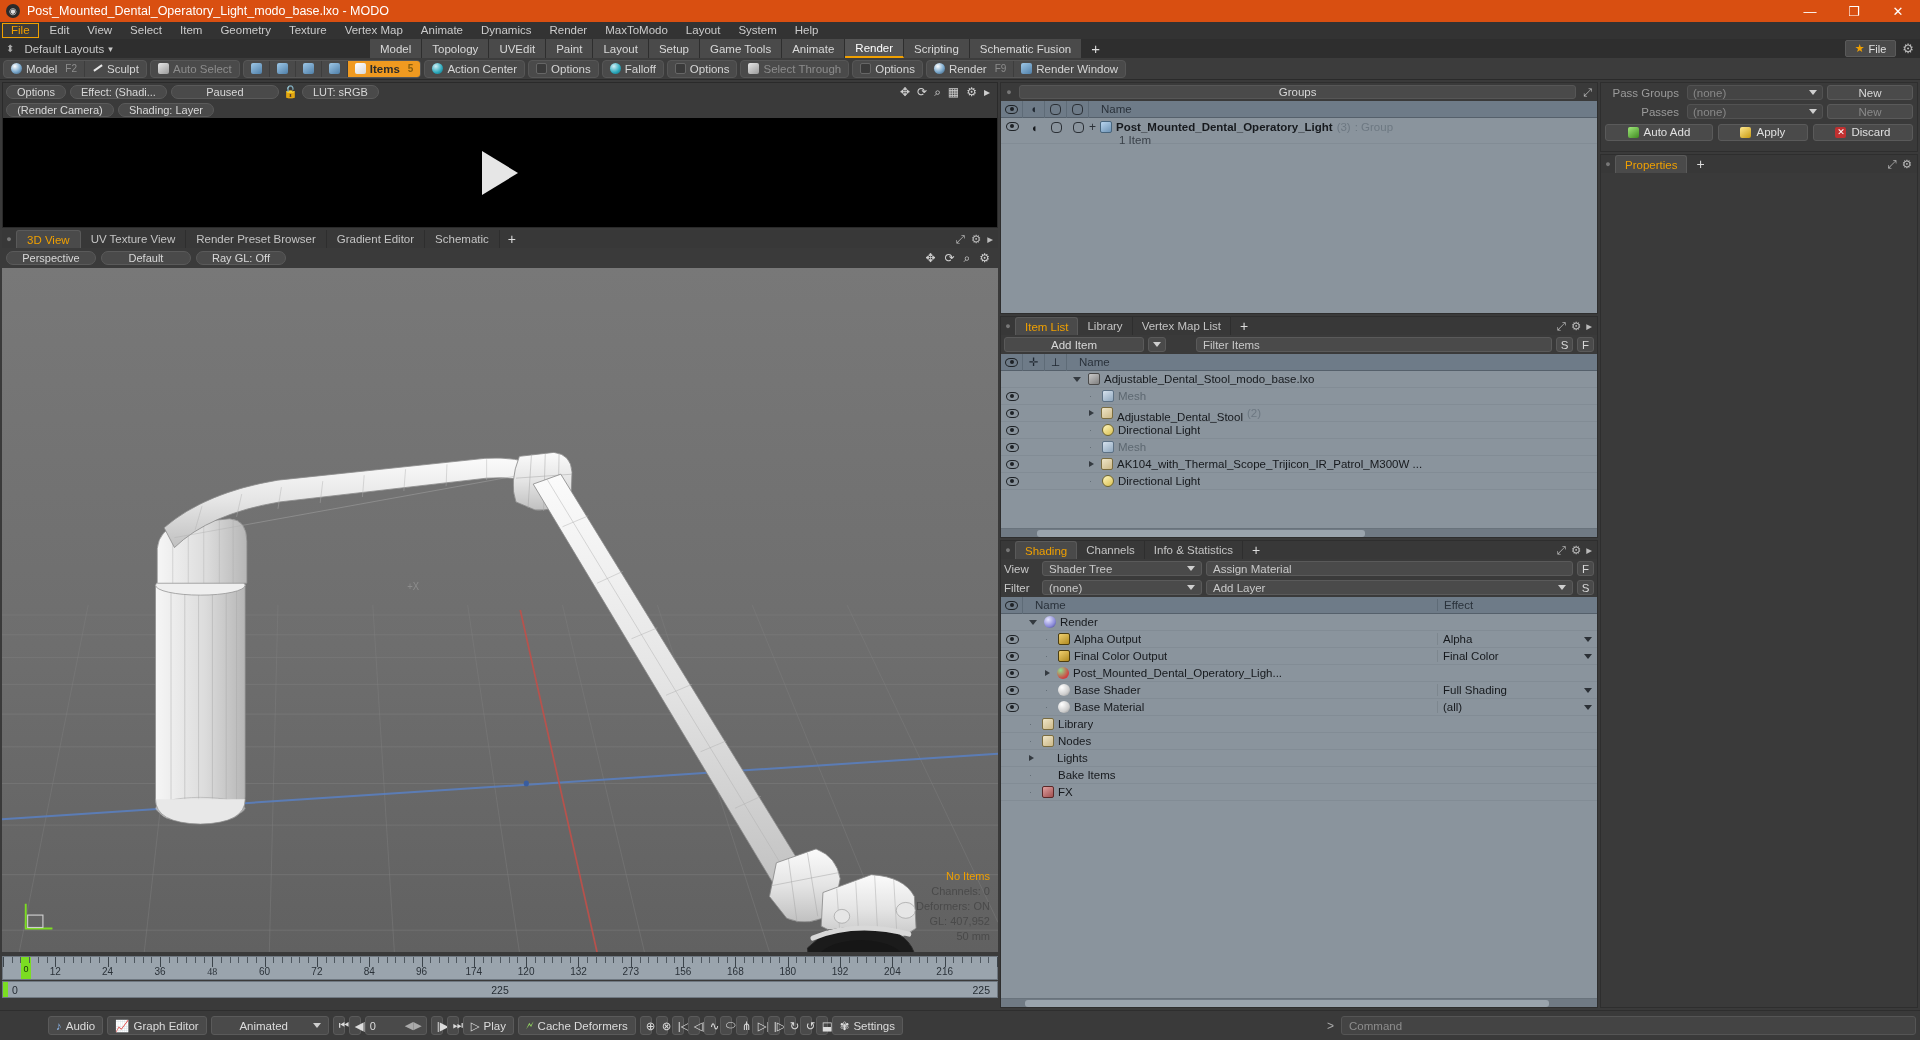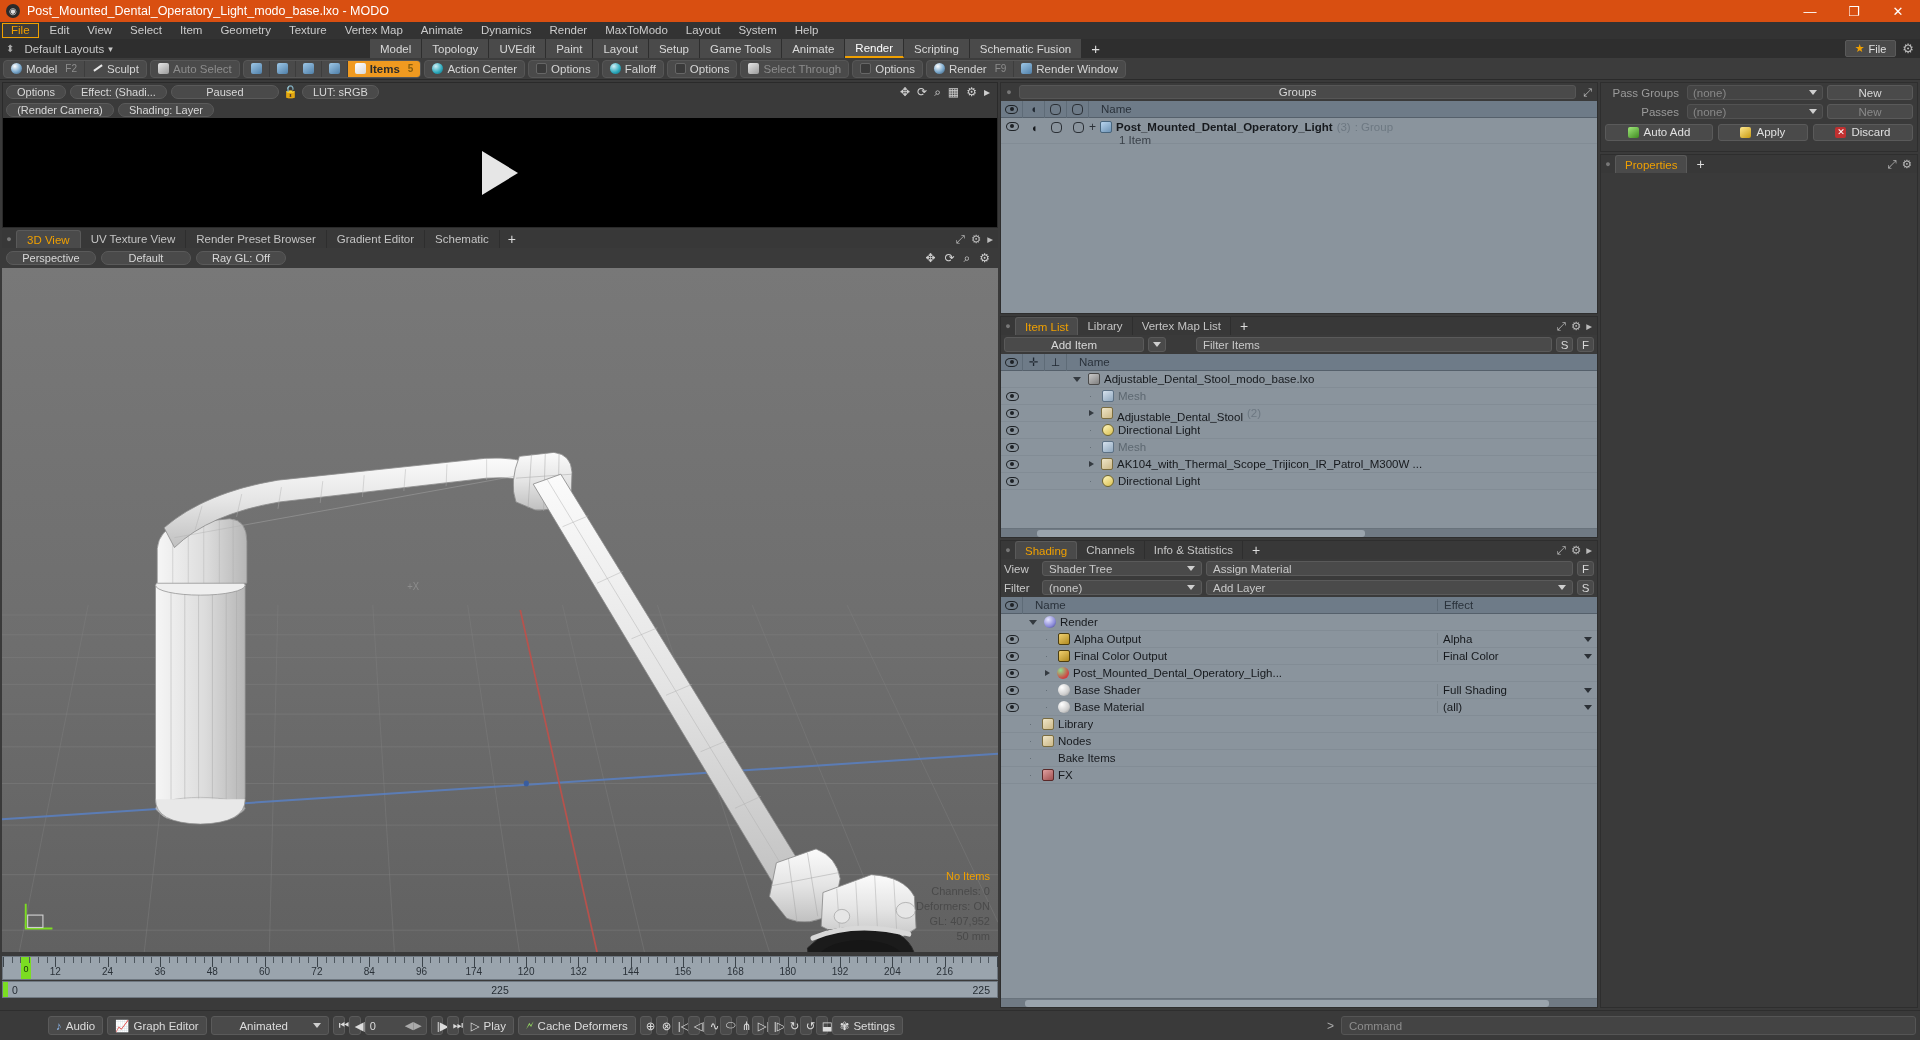--- a/index.html
+++ b/index.html
@@ -707,29 +707,29 @@
             <div class="tickL" style="left: 94.7368%;"></div>
             <div class="tick" style="left: 95.614%;"></div>
             <div class="tick" style="left: 96.4912%;"></div>
             <div class="tick" style="left: 97.3684%;"></div>
             <div class="tick" style="left: 98.2456%;"></div>
             <div class="tick" style="left: 99.1228%;"></div>
             <div class="tickL" style="left: 100%;"></div>
             <div class="tnum" style="left: 5.26316%;">12</div>
             <div class="tnum" style="left: 10.5263%;">24</div>
             <div class="tnum" style="left: 15.7895%;">36</div>
-            <div class="tnum" style="left: 21.0526%;">48</div>
+            <div class="tnum" style="left: 21.0526%; font-family: Liberation Serif, serif;">48</div>
             <div class="tnum" style="left: 26.3158%;">60</div>
             <div class="tnum" style="left: 31.5789%;">72</div>
             <div class="tnum" style="left: 36.8421%;">84</div>
             <div class="tnum" style="left: 42.1053%;">96</div>
             <div class="tnum" style="left: 47.3684%;">174</div>
             <div class="tnum" style="left: 52.6316%;">120</div>
             <div class="tnum" style="left: 57.8947%;">132</div>
-            <div class="tnum" style="left: 63.1579%;">144</div>
+            <div class="tnum" style="left: 63.1579%;">273</div>
             <div class="tnum" style="left: 68.4211%;">156</div>
             <div class="tnum" style="left: 73.6842%;">168</div>
             <div class="tnum" style="left: 78.9474%;">180</div>
             <div class="tnum" style="left: 84.2105%;">192</div>
             <div class="tnum" style="left: 89.4737%;">204</div>
             <div class="tnum" style="left: 94.7368%;">216</div>
           </div>
         <div class="rangebar">
           <div class="sbar"></div>
           <div class="l">0</div>
@@ -1047,20 +1047,31 @@
                 <div class="eff">
                   <span></span>
                 </div>
               </div>
               <div class="trow">
                 <div class="eyec"></div>
                 <div class="name" style="padding-left: 6px;">
                   <span style="width: 9px; display: inline-block; color: rgb(95, 106, 115); font-size: 9px;">·</span>
                   <span class="ic fold"></span>
                   <span style="overflow: hidden; text-overflow: ellipsis; white-space: nowrap;">Nodes</span>
+                </div>
+                <div class="eff">
+                  <span></span>
+                </div>
+              </div>
+              <div class="trow">
+                <div class="eyec"></div>
+                <div class="name" style="padding-left: 6px;">
+                  <span class="tri"></span>
+                  <span class="ic" style="background: transparent;"></span>
+                  <span style="overflow: hidden; text-overflow: ellipsis; white-space: nowrap;">Lights</span>
                 </div>
                 <div class="eff">
                   <span></span>
                 </div>
               </div>
               <div class="trow">
                 <div class="eyec"></div>
                 <div class="name" style="padding-left: 6px;">
                   <span style="width: 9px; display: inline-block; color: rgb(95, 106, 115); font-size: 9px;">·</span>
                   <span class="ic" style="background: transparent;"></span>

